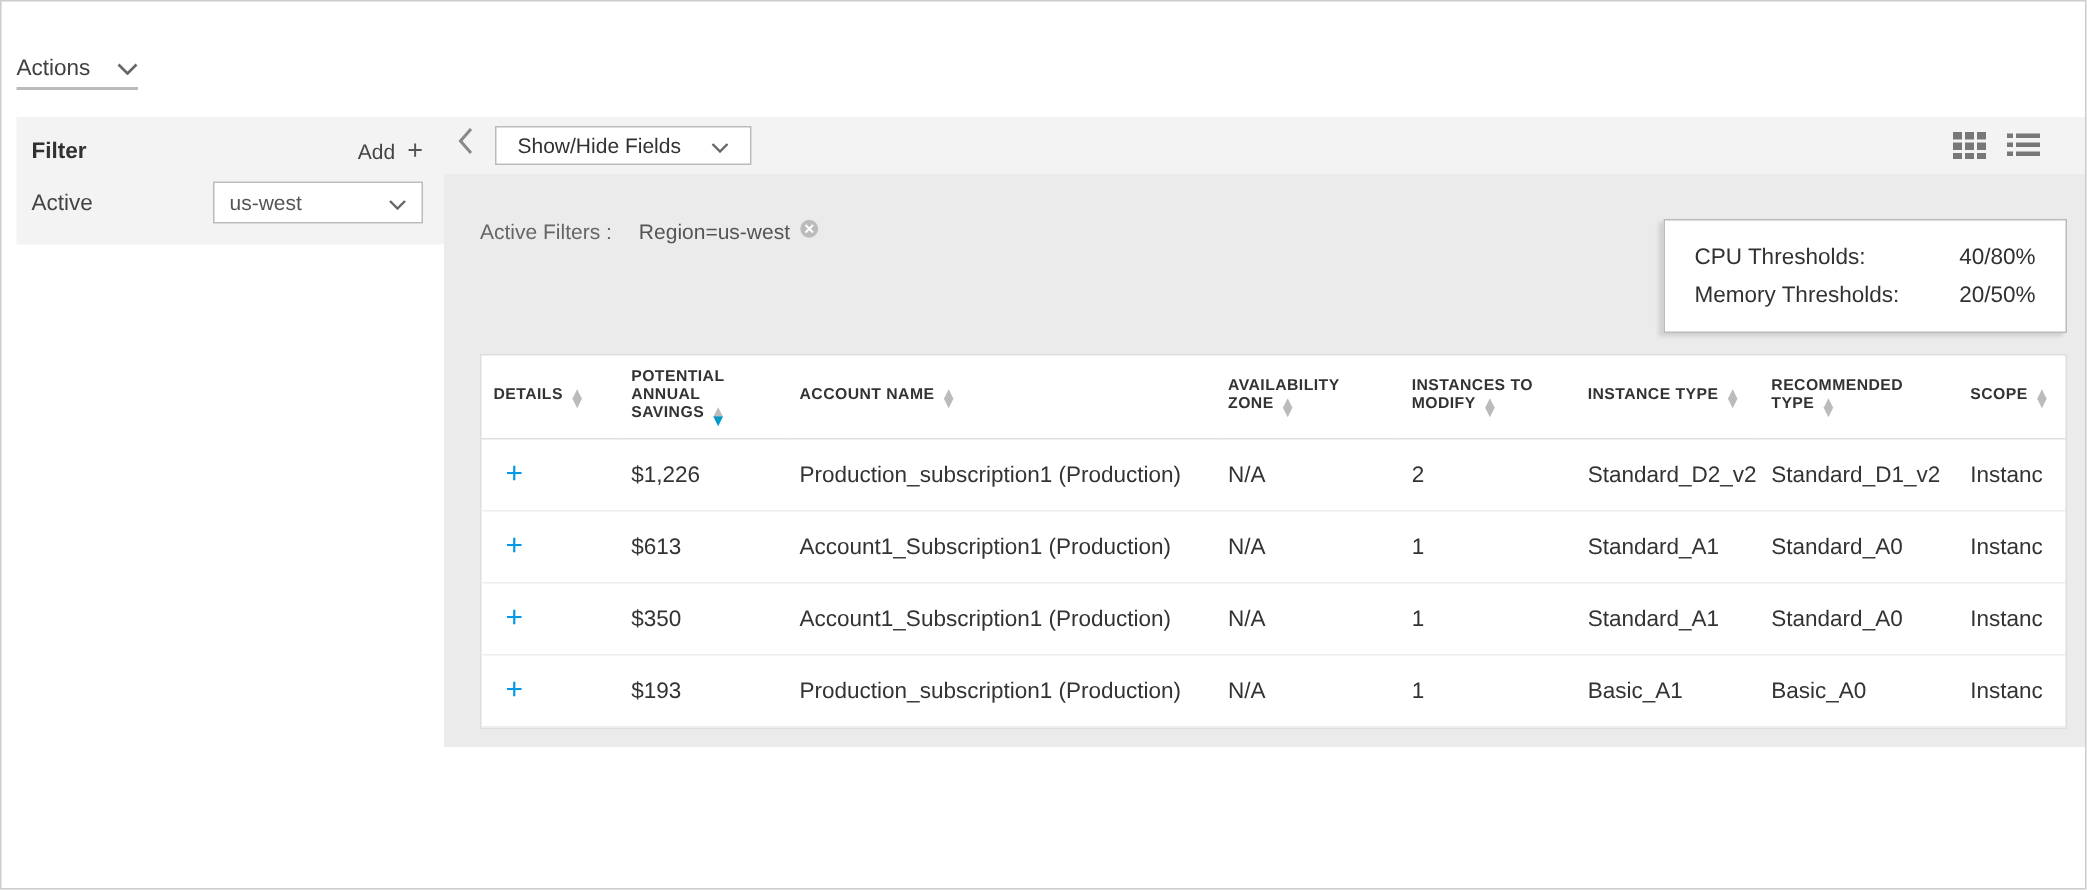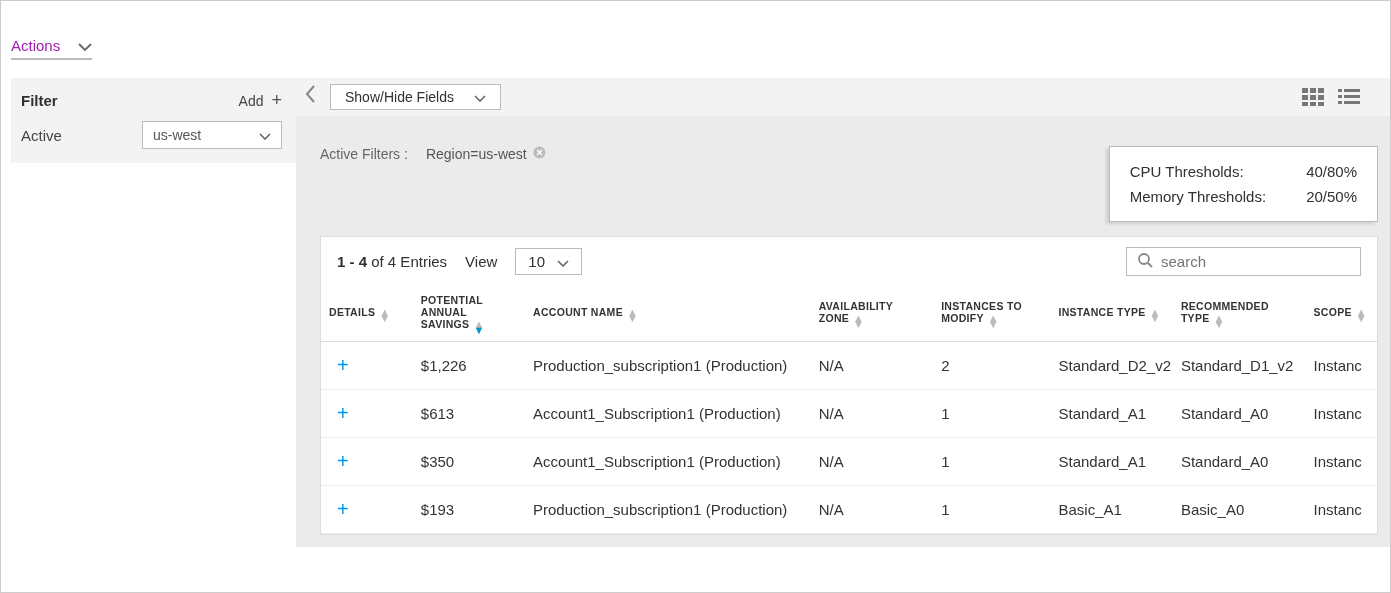--- a/index.html
+++ b/index.html
@@ -1,21 +1,21 @@
 <!DOCTYPE html>
 <html><head>
 <meta charset="utf-8">
 <style>
 * { box-sizing: border-box; margin: 0; padding: 0; }
 body { font-family: "Segoe UI", Arial, sans-serif; font-size: 14px; color: #323130; background: #fff; width: 1391px; height: 593px; border: 1px solid #ccc; overflow: hidden; }
 
 .header { display: flex; align-items: flex-start; justify-content: space-between; padding: 8px 30px 18px 10px; }
 .header h1 { font-size: 40px; font-weight: 300; letter-spacing: 0.2px; color: #333; display: flex; align-items: flex-start; }
 .info-icon { font-size: 13px; color: #888; margin-left: 6px; margin-top: 6px; border: 1px solid #ccc; border-radius: 50%; width: 15px; height: 15px; display: inline-flex; align-items: center; justify-content: center; font-family: serif; font-style: italic; }
-.actions { margin-top: 28px; display: flex; align-items: center; gap: 18px; font-size: 15px; color: #a21caf; cursor: pointer; border-bottom: 2px solid #bbb; padding-bottom: 4px; }
+.actions { margin-top: 28px; display: flex; align-items: center; gap: 18px; font-size: 15px; color: #404040; cursor: pointer; border-bottom: 2px solid #bbb; padding-bottom: 4px; }
 
 .layout { display: flex; }
 
 .sidebar { width: 295px; padding: 0 0 0 10px; }
 .filter-box { background: #f3f3f3; padding: 12px 14px 14px 10px; }
 .filter-head { display: flex; justify-content: space-between; align-items: center; margin-bottom: 10px; gap: 16px; }
 .filter-head .title { font-weight: 700; font-size: 15px; }
 .filter-add { display: flex; align-items: center; gap: 8px; font-size: 14px; color: #444; cursor: pointer; }
 .plus-thin { font-size: 18px; font-weight: 300; color: #555; }
 .filter-row { display: flex; align-items: center; justify-content: space-between; }
@@ -167,45 +167,20 @@
             <span class="val">40/80%</span>
           </div>
           <div class="thresh-row">
             <span>Memory Thresholds:</span>
             <span class="val">20/50%</span>
           </div>
         </div>
       </div>
 
       <div class="table-area">
-        <div class="table-top">
-          <div class="entries">
-            <span class="range">
-              <b>1 - 4</b><span> of 4 Entries</span>
-            </span>
-            <span>View</span>
-            <div class="view-count">
-              <span>10</span>
-              <span>
-                <svg width="12" height="7" viewBox="0 0 12 7">
-                    <path d="M1 1 L6 6 L11 1" stroke="#666" stroke-width="1.6" fill="none"></path>
-                  </svg>
-              </span>
-            </div>
-          </div>
-          <div class="search-box">
-            <span>
-              <svg width="16" height="16" viewBox="0 0 16 16" stroke="#888" fill="none" stroke-width="1.8">
-                  <circle cx="7" cy="7" r="5"></circle>
-                  <line x1="11" y1="11" x2="15" y2="15"></line>
-                </svg>
-            </span>
-            <input type="text" placeholder="search" style="">
-          </div>
-        </div>
 
         <table>
           <colgroup>
             <col class="col-details">
               <col class="col-savings">
               <col class="col-account">
               <col class="col-az">
               <col class="col-inst">
               <col class="col-type">
               <col class="col-rec">

